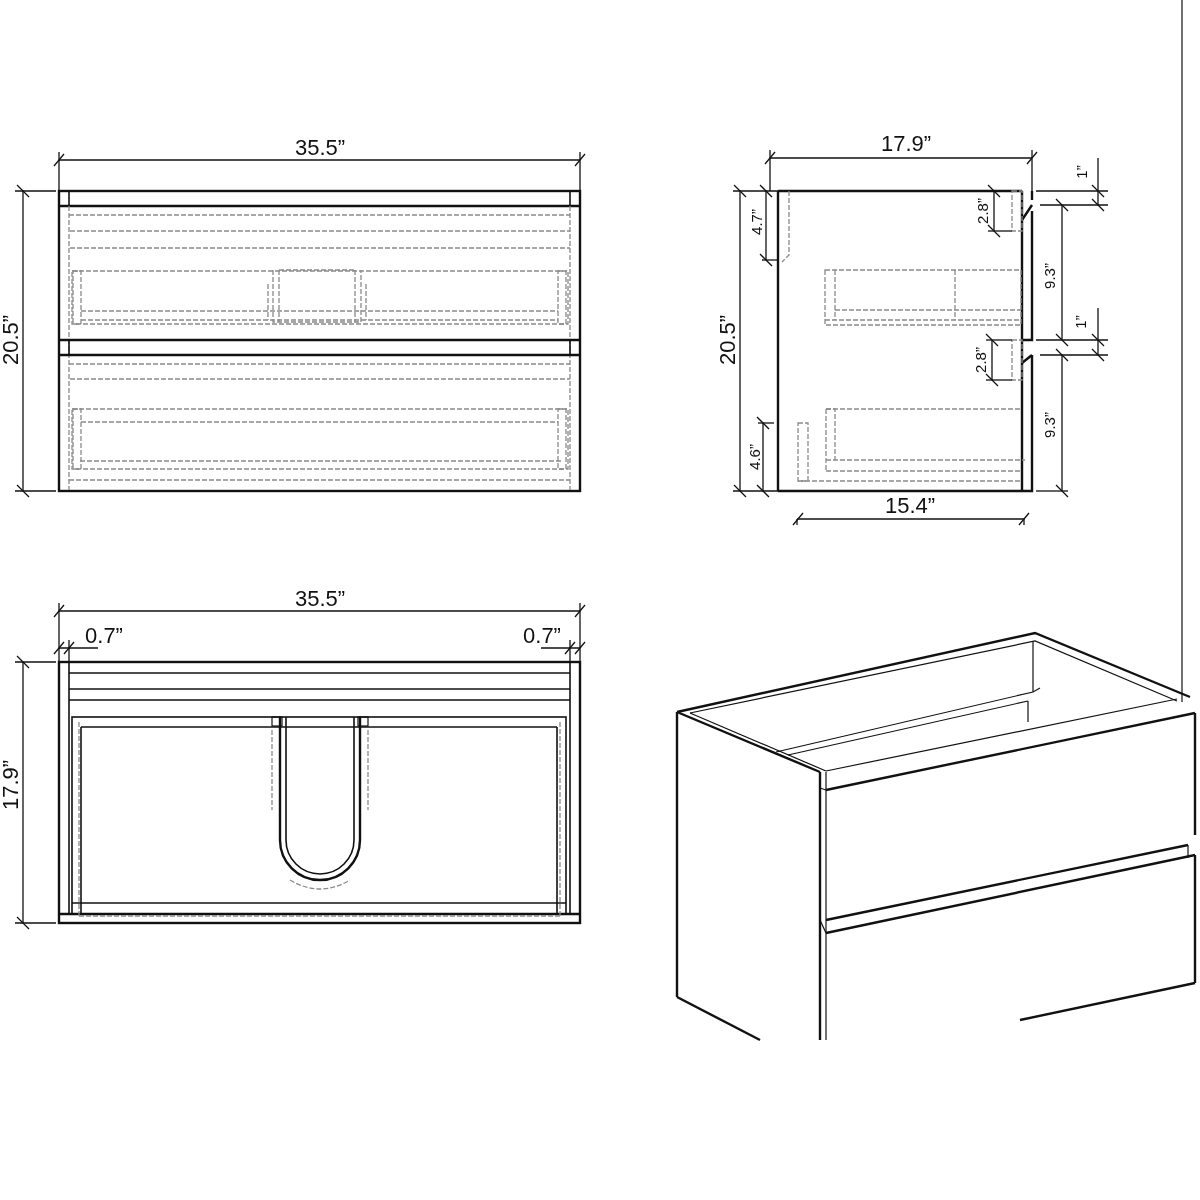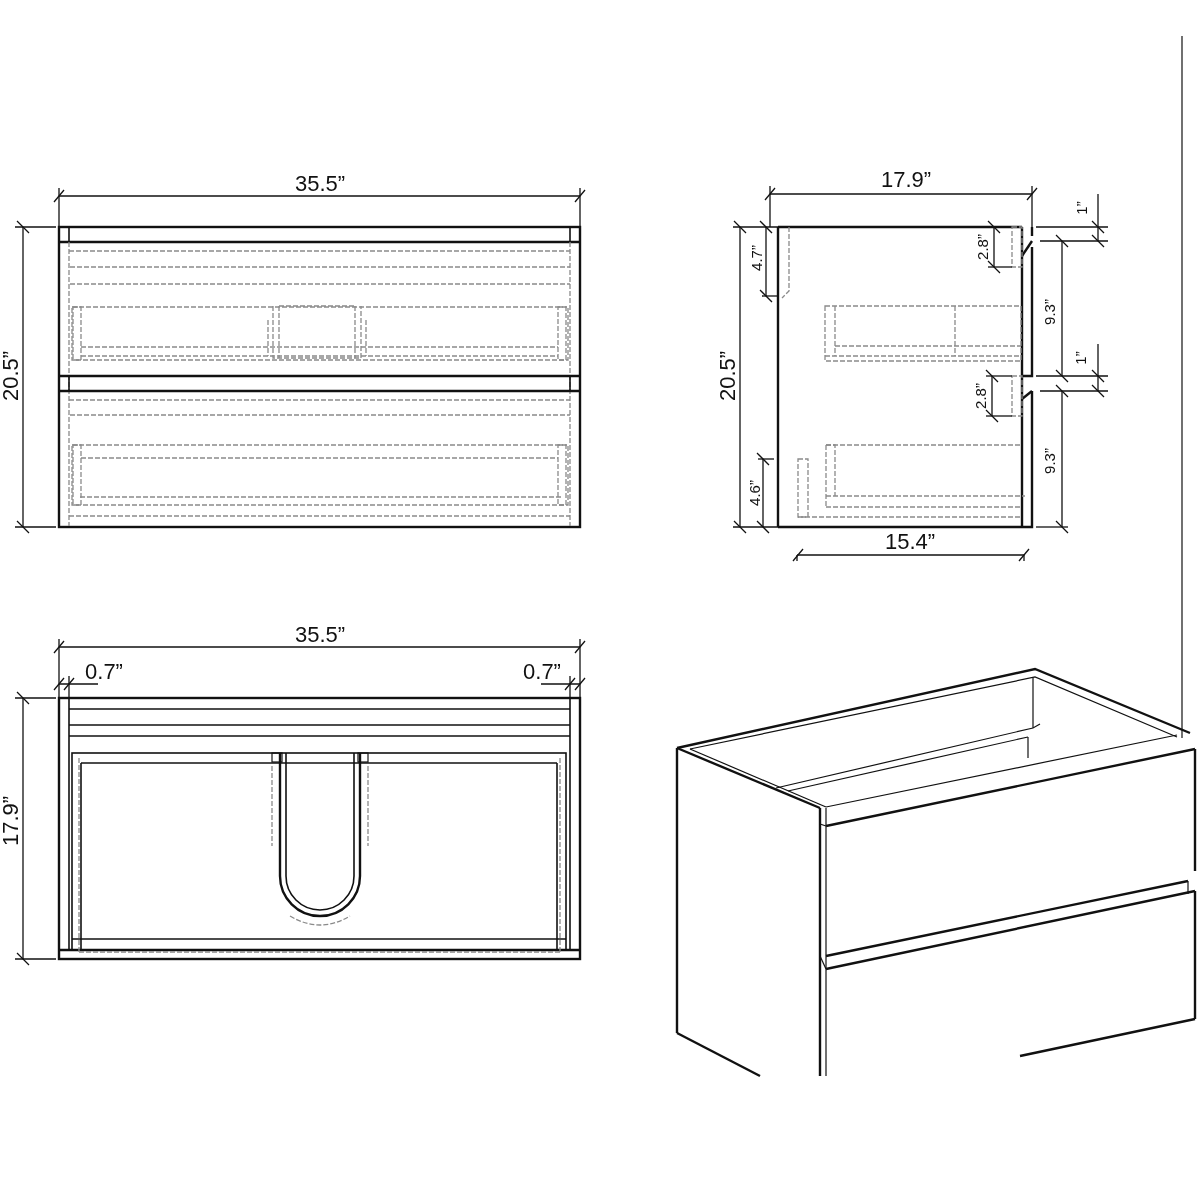--- a/index.html
+++ b/index.html
@@ -1,17 +1,17 @@
 <!DOCTYPE html>
 <html><head>
 <meta charset="utf-8">
 <style>
   html, body { margin: 0; padding: 0; background: #ffffff; }
   body { width: 1200px; height: 1200px; overflow: hidden; }
-  #canvas { position: absolute; left: 0; top: 0; width: 1200px; height: 860px; margin-top: 36px; }
+  #canvas { position: absolute; left: 0; top: 0; width: 1200px; height: 860px; }
   svg text { font-family: "Liberation Sans", sans-serif; fill: #111111; }
   .thick { stroke: #111111; stroke-width: 2.4; fill: none; }
   .med { stroke: #111111; stroke-width: 1.6; fill: none; }
   .thin { stroke: #111111; stroke-width: 1.2; fill: none; }
   .dash { stroke: #8a8a8a; stroke-width: 1.3; fill: none; stroke-dasharray: 5 2; }
   .dim { stroke: #111111; stroke-width: 1.3; fill: none; }
   .lbl-lg { font-size: 22px; }
   .lbl-sm { font-size: 15px; }
 </style>
 </head>

